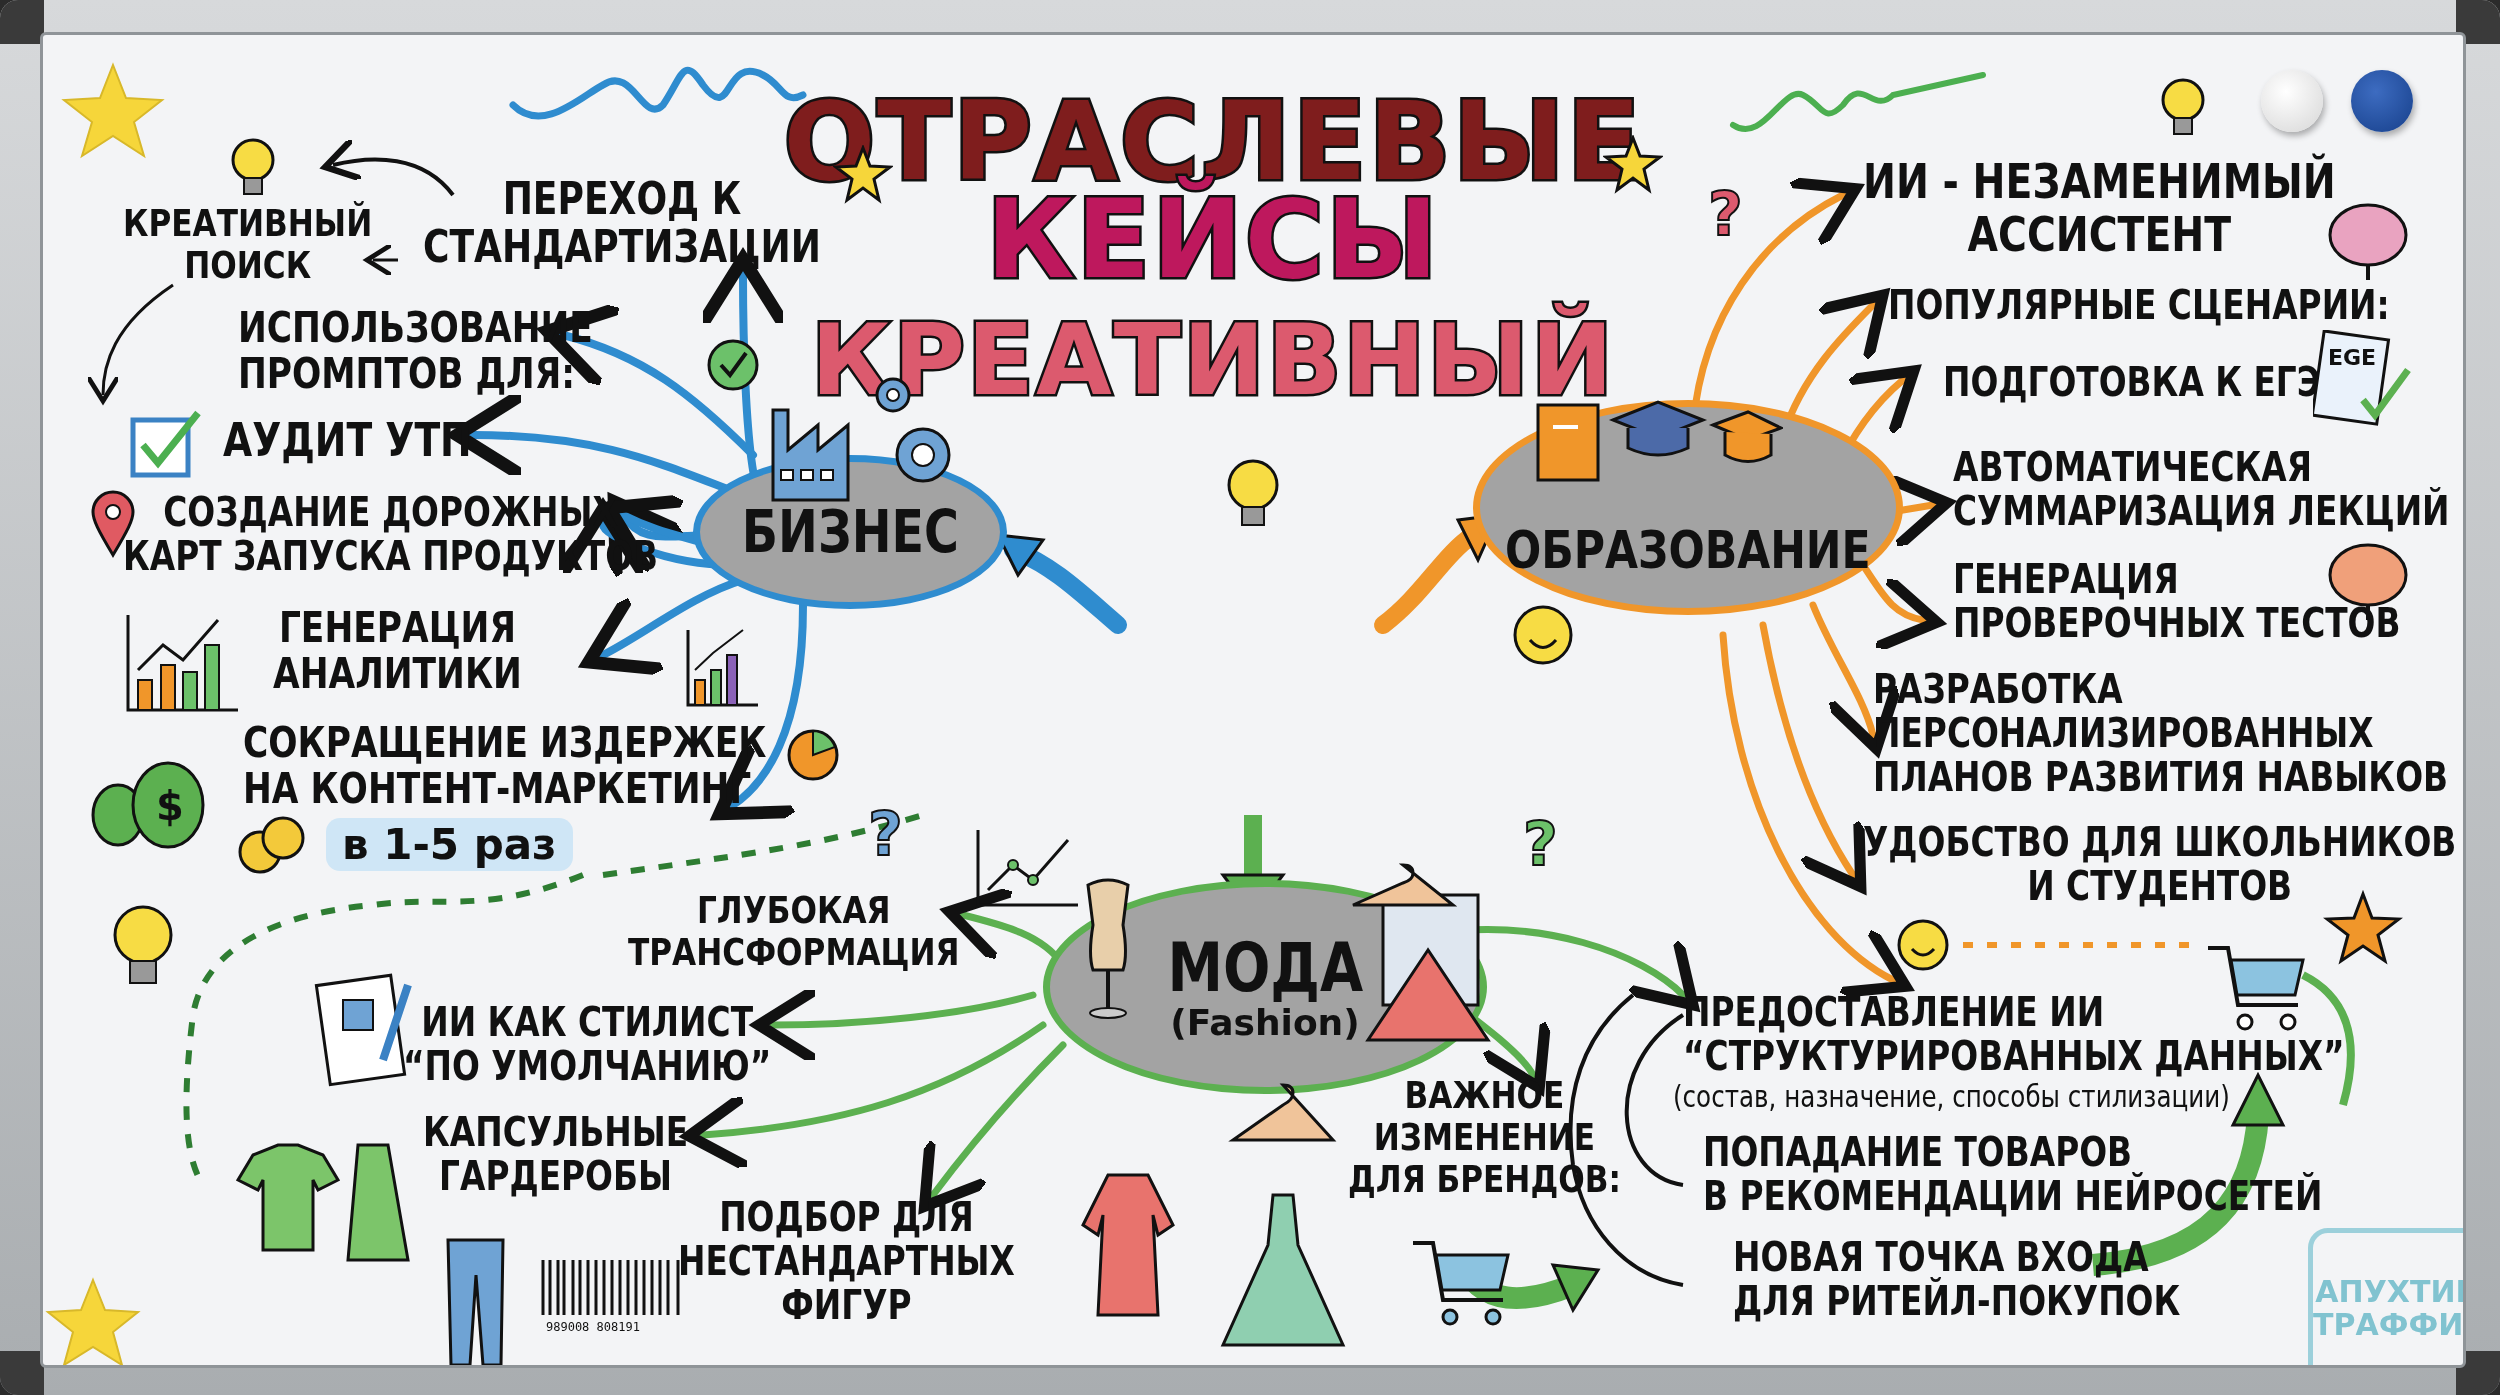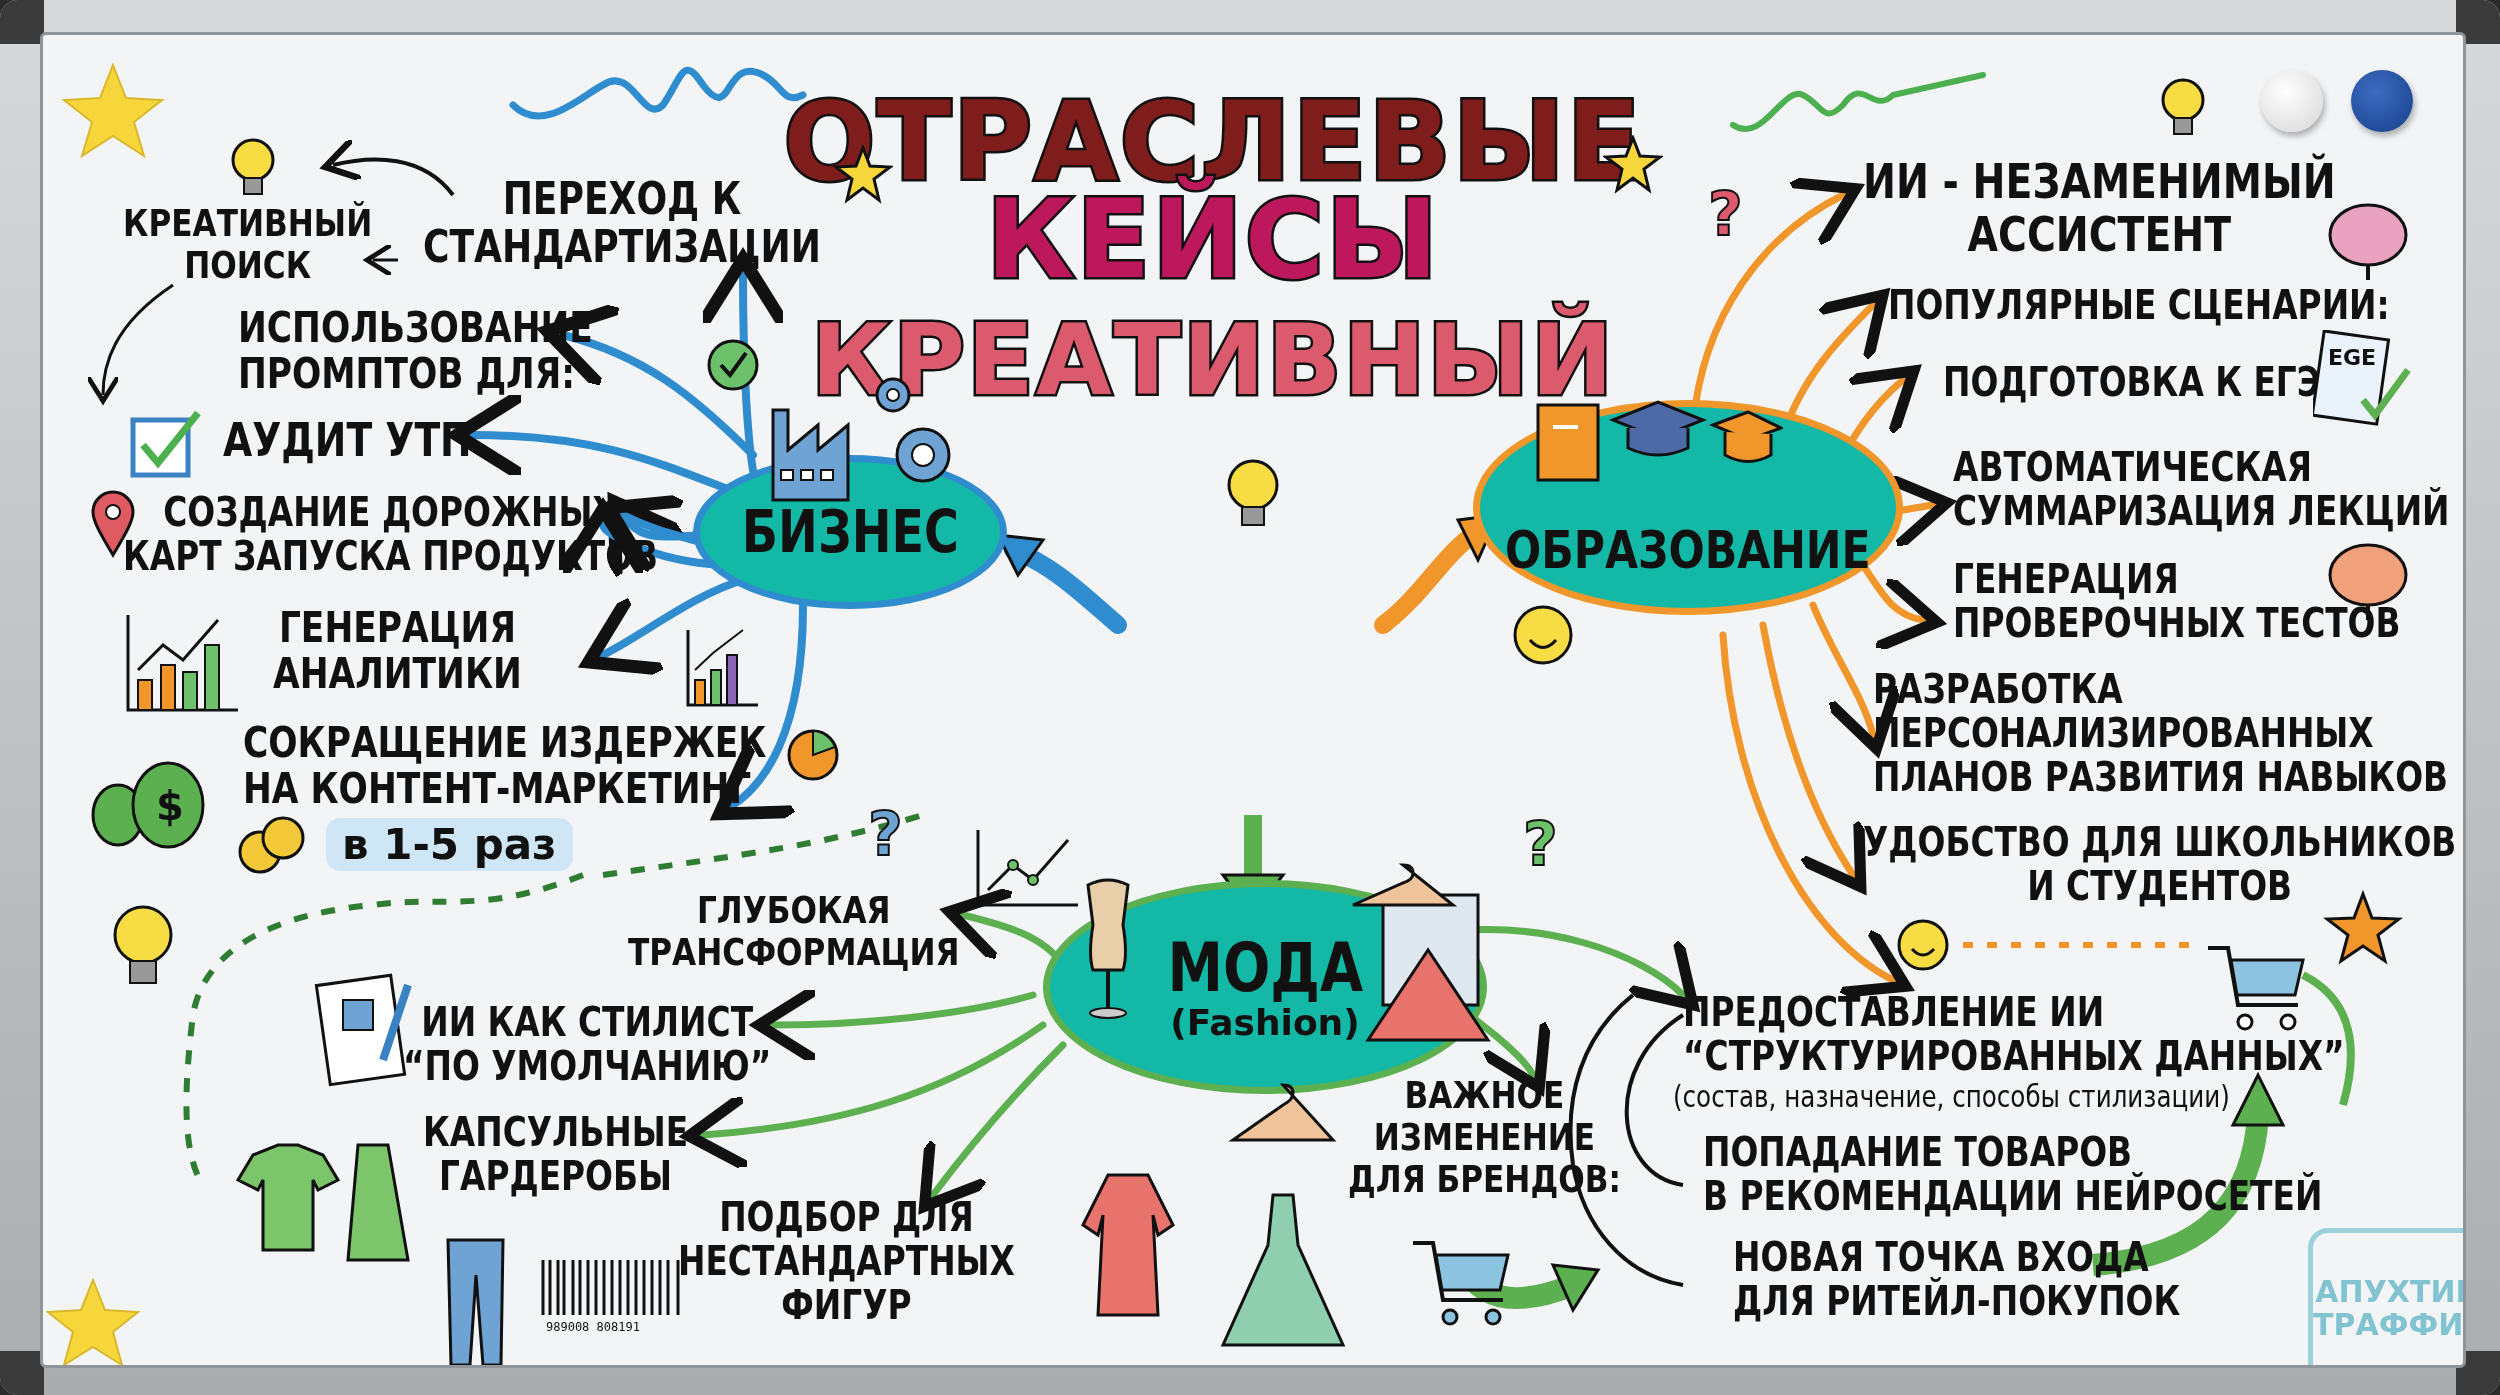--- a/index.html
+++ b/index.html
@@ -2,21 +2,21 @@
 <html><head>
 <meta charset="utf-8">
 <style>
   html, body { margin:0; padding:0; }
   body { width:2500px; height:1395px; overflow:hidden; background:#2b2b2b; position:relative; font-family:"DejaVu Sans", sans-serif; }
   .frame { position:absolute; left:0; top:0; width:2500px; height:1395px; background:linear-gradient(#d7d9db,#a9adb0); border-radius:18px; }
   .board { position:absolute; left:40px; top:32px; width:2420px; height:1330px; background:#f3f4f6; border:3px solid #8f9498; border-radius:6px; overflow:hidden; }
   .corner { position:absolute; width:44px; height:44px; background:#3a3a3a; }
   .t { position:absolute; font-family:"DejaVu Sans", sans-serif; font-weight:bold; color:#111; text-transform:none; letter-spacing:0; line-height:1.1; white-space:pre; transform:scaleX(0.82); transform-origin:left top; }
   .title { position:absolute; font-family:"DejaVu Sans", sans-serif; font-weight:bold; text-align:center; left:0; width:100%; -webkit-text-stroke:5px #111; paint-order:stroke fill; letter-spacing:2px; }
-  .oval { position:absolute; border-radius:50%; background:#14b8a6; display:flex; align-items:center; justify-content:center; }
+  .oval { position:absolute; border-radius:50%; background:#a3a3a3; display:flex; align-items:center; justify-content:center; }
   .oval span { font-family:"DejaVu Sans", sans-serif; font-weight:bold; color:#111; line-height:1.08; white-space:pre; }
   svg.layer { position:absolute; left:0; top:0; }
   .pill { position:absolute; background:#cfe6f6; border-radius:14px; padding:2px 16px; font-family:"DejaVu Sans", sans-serif; font-weight:bold; font-size:42px; color:#111; }
   .magnet { position:absolute; border-radius:50%; }
   .wm { position:absolute; left:2305px; top:1225px; width:170px; height:150px; border:5px solid #7fc4d2; border-radius:20px; opacity:0.75; color:#5bb3c3; font-family:"DejaVu Sans", sans-serif; font-weight:bold; font-size:30px; text-align:center; line-height:1.1; display:flex; flex-direction:column; justify-content:center; }
 </style>
 </head>
 <body>
 
 <div class="frame">

